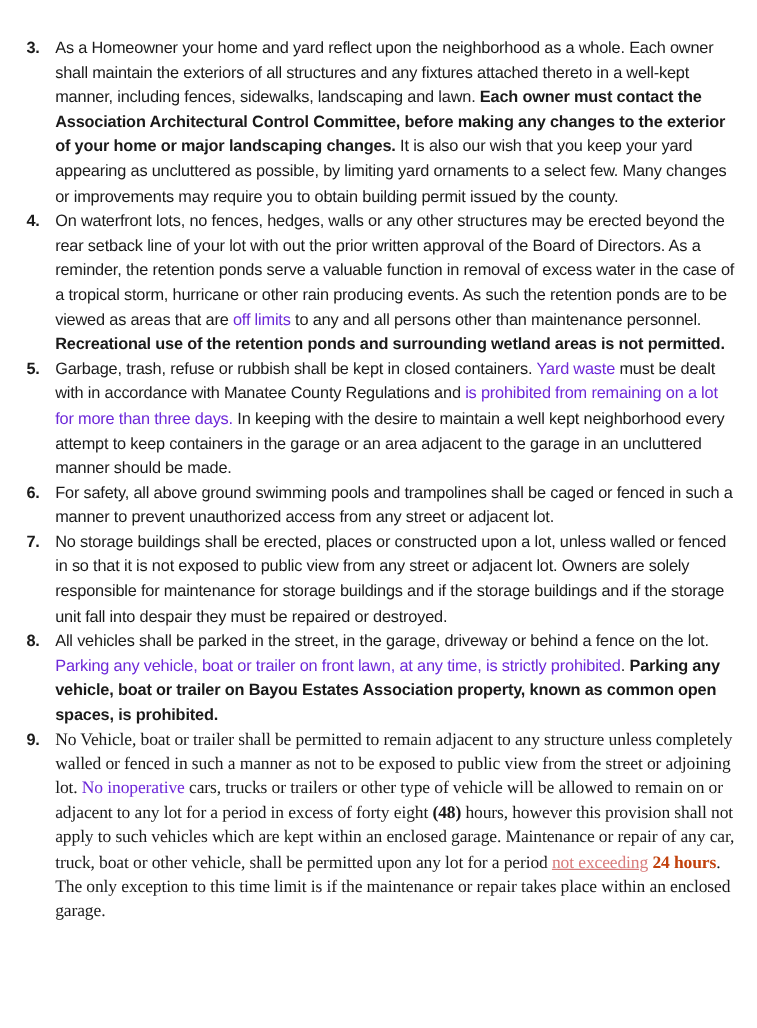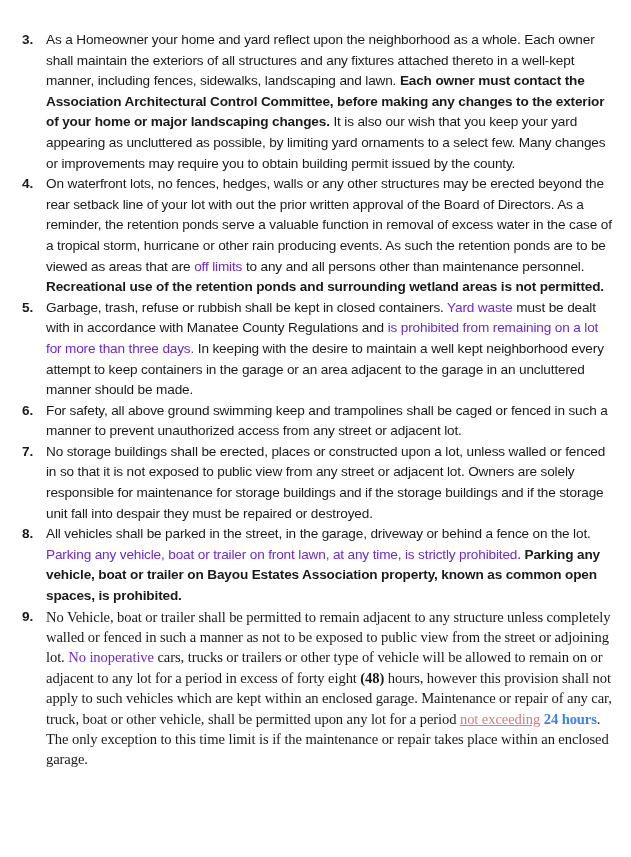--- a/index.html
+++ b/index.html
@@ -41,29 +41,29 @@
       font-size: 14.6px;
       line-height: 20.4px;
       letter-spacing: -0.1px;
     }
     .item.serif .num {
       font-family: "Liberation Sans", sans-serif;
       font-size: 13.6px;
     }
     .bold { font-weight: bold; }
     .red { color: #6d28d9; }
-    .red-bold { color: #3b82f6; font-weight: bold; }
+    .red-bold { color: #c2410c; font-weight: bold; }
     .red-underline { color: #d87b7b; text-decoration: underline; text-align: right; }
   </style>
 </head>
 <body>
 
 <div class="page">
   <div id="rules-list">
       <div class="item"><span class="num">3.</span><span class="">As a Homeowner your home and yard reflect upon the neighborhood as a whole. Each owner shall maintain the exteriors of all structures and any fixtures attached thereto in a well-kept manner, including fences, sidewalks, landscaping and lawn. </span><span class="bold">Each owner must contact the Association Architectural Control Committee, before making any changes to the exterior of your home or major landscaping changes.</span><span class="">  It is also our wish that you keep your yard appearing as uncluttered as possible, by limiting yard ornaments to a select few. Many changes or improvements may require you to obtain building permit issued by the county.</span></div>
       <div class="item"><span class="num">4.</span><span class="">On waterfront lots, no fences, hedges, walls or any other structures may be erected beyond the rear setback line of your lot with out the prior written approval of the Board of Directors. As a reminder, the retention ponds serve a valuable function in removal of excess water in the case of a tropical storm, hurricane or other rain producing events. As such the retention ponds are to be viewed as areas that are </span><span class="red">off limits</span><span class=""> to any and all persons other than maintenance personnel. </span><span class="bold">Recreational use of the retention ponds and surrounding wetland areas is not permitted.</span></div>
       <div class="item"><span class="num">5.</span><span class="">Garbage, trash, refuse or rubbish shall be kept in closed containers. </span><span class="red">Yard waste</span><span class=""> must be dealt with in accordance with Manatee County Regulations and </span><span class="red">is prohibited from remaining on a lot for more than three days.</span><span class=""> In keeping with the desire to maintain a well kept neighborhood every attempt to keep containers in the garage or an area adjacent to the garage in an uncluttered manner should be made.</span></div>
-      <div class="item"><span class="num">6.</span><span class="">For safety, all above ground swimming keep and trampolines shall be caged or fenced in such a manner to prevent unauthorized access from any street or adjacent lot.</span></div>
+      <div class="item"><span class="num">6.</span><span class="">For safety, all above ground swimming pools and trampolines shall be caged or fenced in such a manner to prevent unauthorized access from any street or adjacent lot.</span></div>
       <div class="item"><span class="num">7.</span><span class="">No storage buildings shall be erected, places or constructed upon a lot, unless walled or fenced in so that it is not exposed to public view from any street or adjacent lot. Owners are solely responsible for maintenance for storage buildings and if the storage buildings and if the storage unit fall into despair they must be repaired or destroyed.</span></div>
       <div class="item"><span class="num">8.</span><span class="">All vehicles shall be parked in the street, in the garage, driveway or behind a fence on the lot.  </span><span class="red">Parking any vehicle, boat or trailer on front lawn, at any time, is strictly prohibited</span><span class="">. </span><span class="bold">Parking any vehicle, boat or trailer on Bayou Estates Association property, known as common open spaces, is prohibited.</span></div>
       <div class="item serif"><span class="num">9.</span><span class="">No Vehicle, boat or trailer shall be permitted to remain adjacent to any structure unless completely walled or fenced in such a manner as not to be exposed to public view from the street or adjoining lot.  </span><span class="red">No inoperative</span><span class=""> cars, trucks or trailers or other type of vehicle will be allowed to remain on or adjacent to any lot for a period in excess of forty eight </span><span class="bold">(48)</span><span class=""> hours, however this provision shall not apply to such vehicles which are kept within an enclosed garage.  Maintenance or repair of any car, truck, boat or other vehicle, shall be permitted upon any lot for a period </span><span class="red-underline">not exceeding</span><span class=""> </span><span class="red-bold">24 hours</span><span class="">. The only exception to this time limit is if the maintenance or repair takes place within an enclosed garage.</span></div>
     </div>
 </div>
 
 </body></html>

